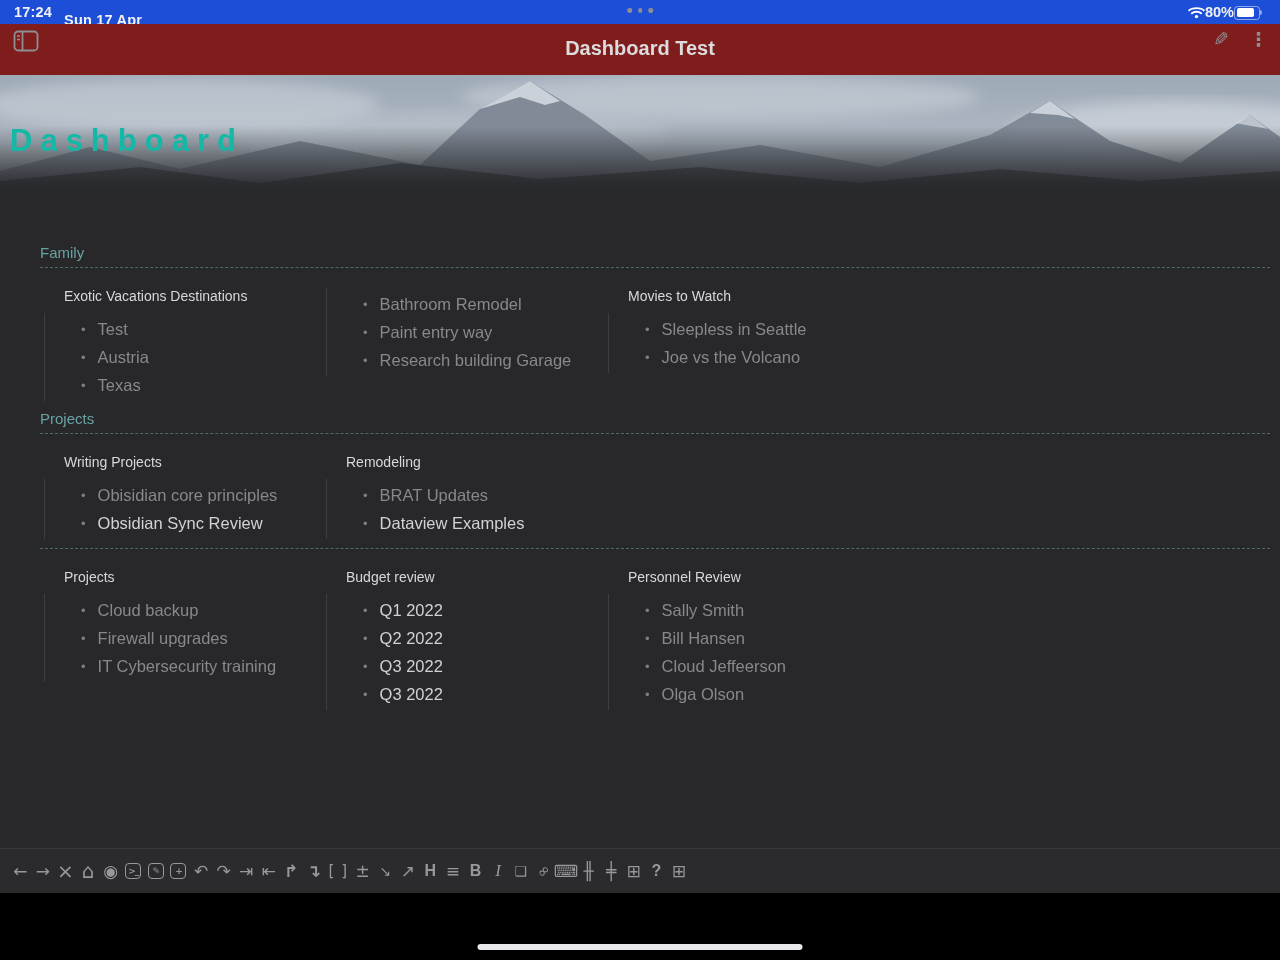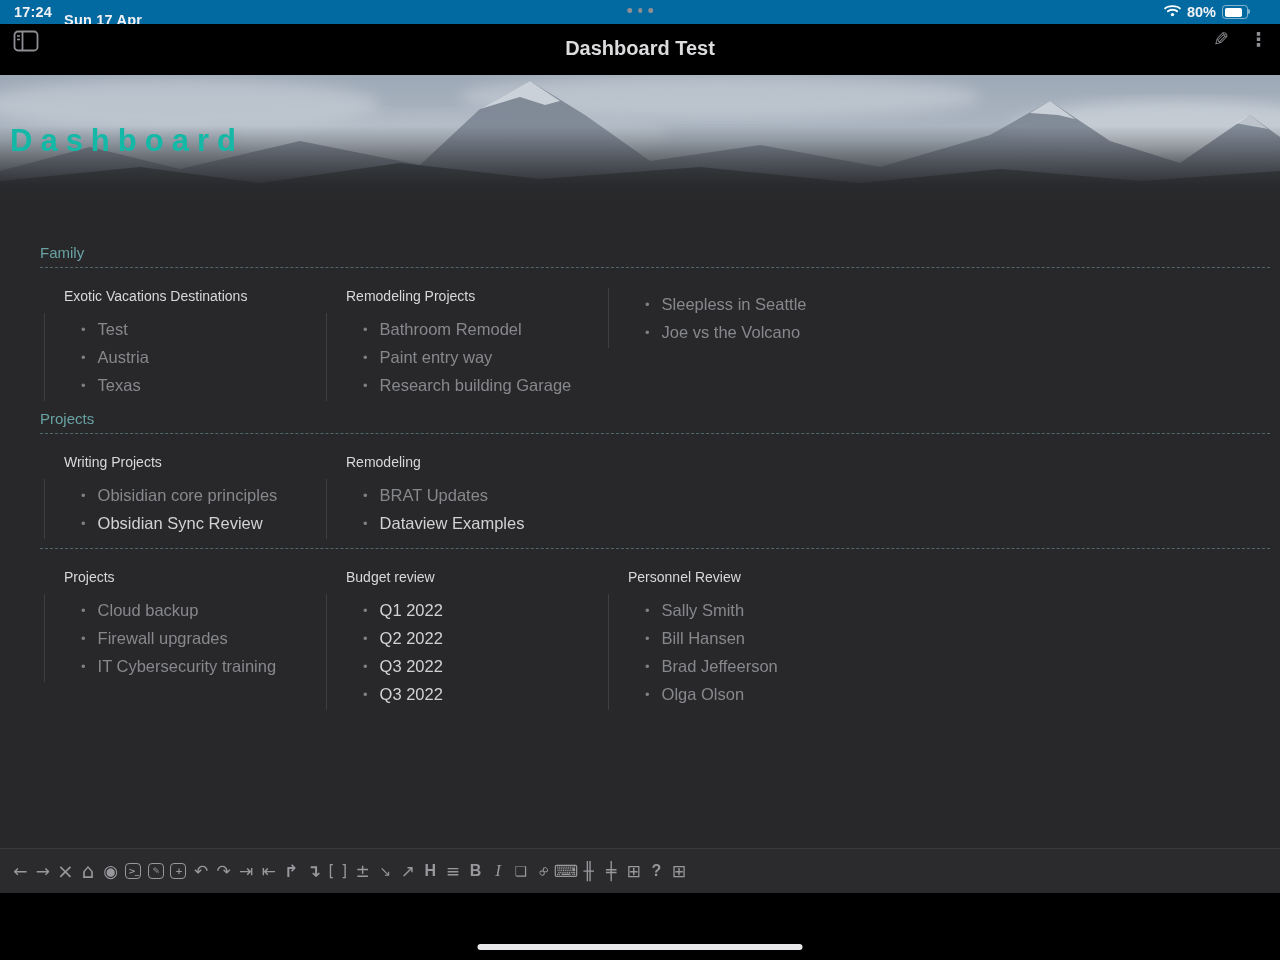--- a/index.html
+++ b/index.html
@@ -1,35 +1,35 @@
 <!DOCTYPE html>
 <html style="--accent-teal: #68a2a3; --banner-text: #f0d9af; --item-bright: #d2d2d4; --item-muted: #87888c; --content-bg: #28282a; --bar-bg: #202022;"><head>
 <meta charset="utf-8">
 <style>
   html,body{margin:0;padding:0;background:#000;}
   body{width:1280px;height:960px;position:relative;overflow:hidden;
        font-family:"Liberation Sans", sans-serif;-webkit-font-smoothing:antialiased;}
   .app{position:absolute;inset:0;background:#28282a;}
 
   
-  .statusbar{position:absolute;top:0;left:0;right:0;height:24px;background:#0369a1;
+  .statusbar{position:absolute;top:0;left:0;right:0;height:24px;background:#1d4ed8;
              color:#f2f2f4;font-size:14.5px;font-weight:700;}
   .sb-left{position:absolute;left:14px;top:4px;display:flex;gap:12px;letter-spacing:.2px;}
   .sb-left .date{font-weight:600;margin-top:8px;}
   .sb-center{position:absolute;left:50%;top:8px;transform:translateX(-50%);display:flex;gap:6px;}
   .sb-center .dot{width:4.5px;height:4.5px;border-radius:50%;background:#8e8e93;display:block;}
-  .sb-right{position:absolute;right:32px;top:4px;display:flex;align-items:flex-start;gap:6px;}
+  .sb-right{position:absolute;right:20px;top:4px;display:flex;align-items:center;gap:0;}
   .battery{width:24px;height:12px;border:1px solid rgba(255,255,255,.5);border-radius:3.5px;
            position:relative;margin-top:1px;}
   .battery .fill{position:absolute;top:1.5px;left:1.5px;bottom:1.5px;width:17px;background:#fff;border-radius:1.8px;}
   .battery .tip{position:absolute;right:-3.4px;top:3.2px;width:2px;height:5px;background:rgba(255,255,255,.5);
                 border-radius:0 2px 2px 0;}
 
   
-  .titlebar{position:absolute;top:24px;left:0;right:0;height:51px;background:#000000;}
+  .titlebar{position:absolute;top:24px;left:0;right:0;height:51px;background:#7f1d1d;}
   .titlebar .title{position:absolute;left:50%;top:13px;transform:translateX(-50%);
                    font-size:20px;font-weight:700;color:#dcdcde;white-space:nowrap;}
   .iconbtn{background:none;border:none;padding:0;cursor:pointer;color:#8e8e93;}
   .tb-left{position:absolute;left:13px;top:6px;}
   .tb-right{position:absolute;right:12px;top:4px;display:flex;gap:20px;align-items:center;}
   .glyph{font-family:"DejaVu Sans", sans-serif;color:#8e8e93;}
   .pencil{font-size:19px;display:inline-block;transform:scaleX(-1);}
   .kebab{font-size:19px;font-weight:700;}
 
   
@@ -163,37 +163,37 @@
                 <span class="bullet">•</span>
                 <span class="item-text">Austria</span>
               </li>
               <li class="item muted">
                 <span class="bullet">•</span>
                 <span class="item-text">Texas</span>
               </li>
             </ul>
           </div>
           <div class="col">
-            <h3 class="col-title">Remodeling Projects</h3>
             <ul class="col-list">
               <li class="item muted">
                 <span class="bullet">•</span>
                 <span class="item-text">Bathroom Remodel</span>
               </li>
               <li class="item muted">
                 <span class="bullet">•</span>
                 <span class="item-text">Paint entry way</span>
               </li>
               <li class="item muted">
                 <span class="bullet">•</span>
                 <span class="item-text">Research building Garage</span>
               </li>
             </ul>
           </div>
           <div class="col">
+            <h3 class="col-title">Movies to Watch</h3>
             <ul class="col-list">
               <li class="item muted">
                 <span class="bullet">•</span>
                 <span class="item-text">Sleepless in Seattle</span>
               </li>
               <li class="item muted">
                 <span class="bullet">•</span>
                 <span class="item-text">Joe vs the Volcano</span>
               </li>
             </ul>
@@ -279,21 +279,21 @@
               <li class="item muted">
                 <span class="bullet">•</span>
                 <span class="item-text">Sally Smith</span>
               </li>
               <li class="item muted">
                 <span class="bullet">•</span>
                 <span class="item-text">Bill Hansen</span>
               </li>
               <li class="item muted">
                 <span class="bullet">•</span>
-                <span class="item-text">Brad Jeffeerson</span>
+                <span class="item-text">Cloud Jeffeerson</span>
               </li>
               <li class="item muted">
                 <span class="bullet">•</span>
                 <span class="item-text">Olga Olson</span>
               </li>
             </ul>
           </div>
         </div>
       </section>
     </div>

